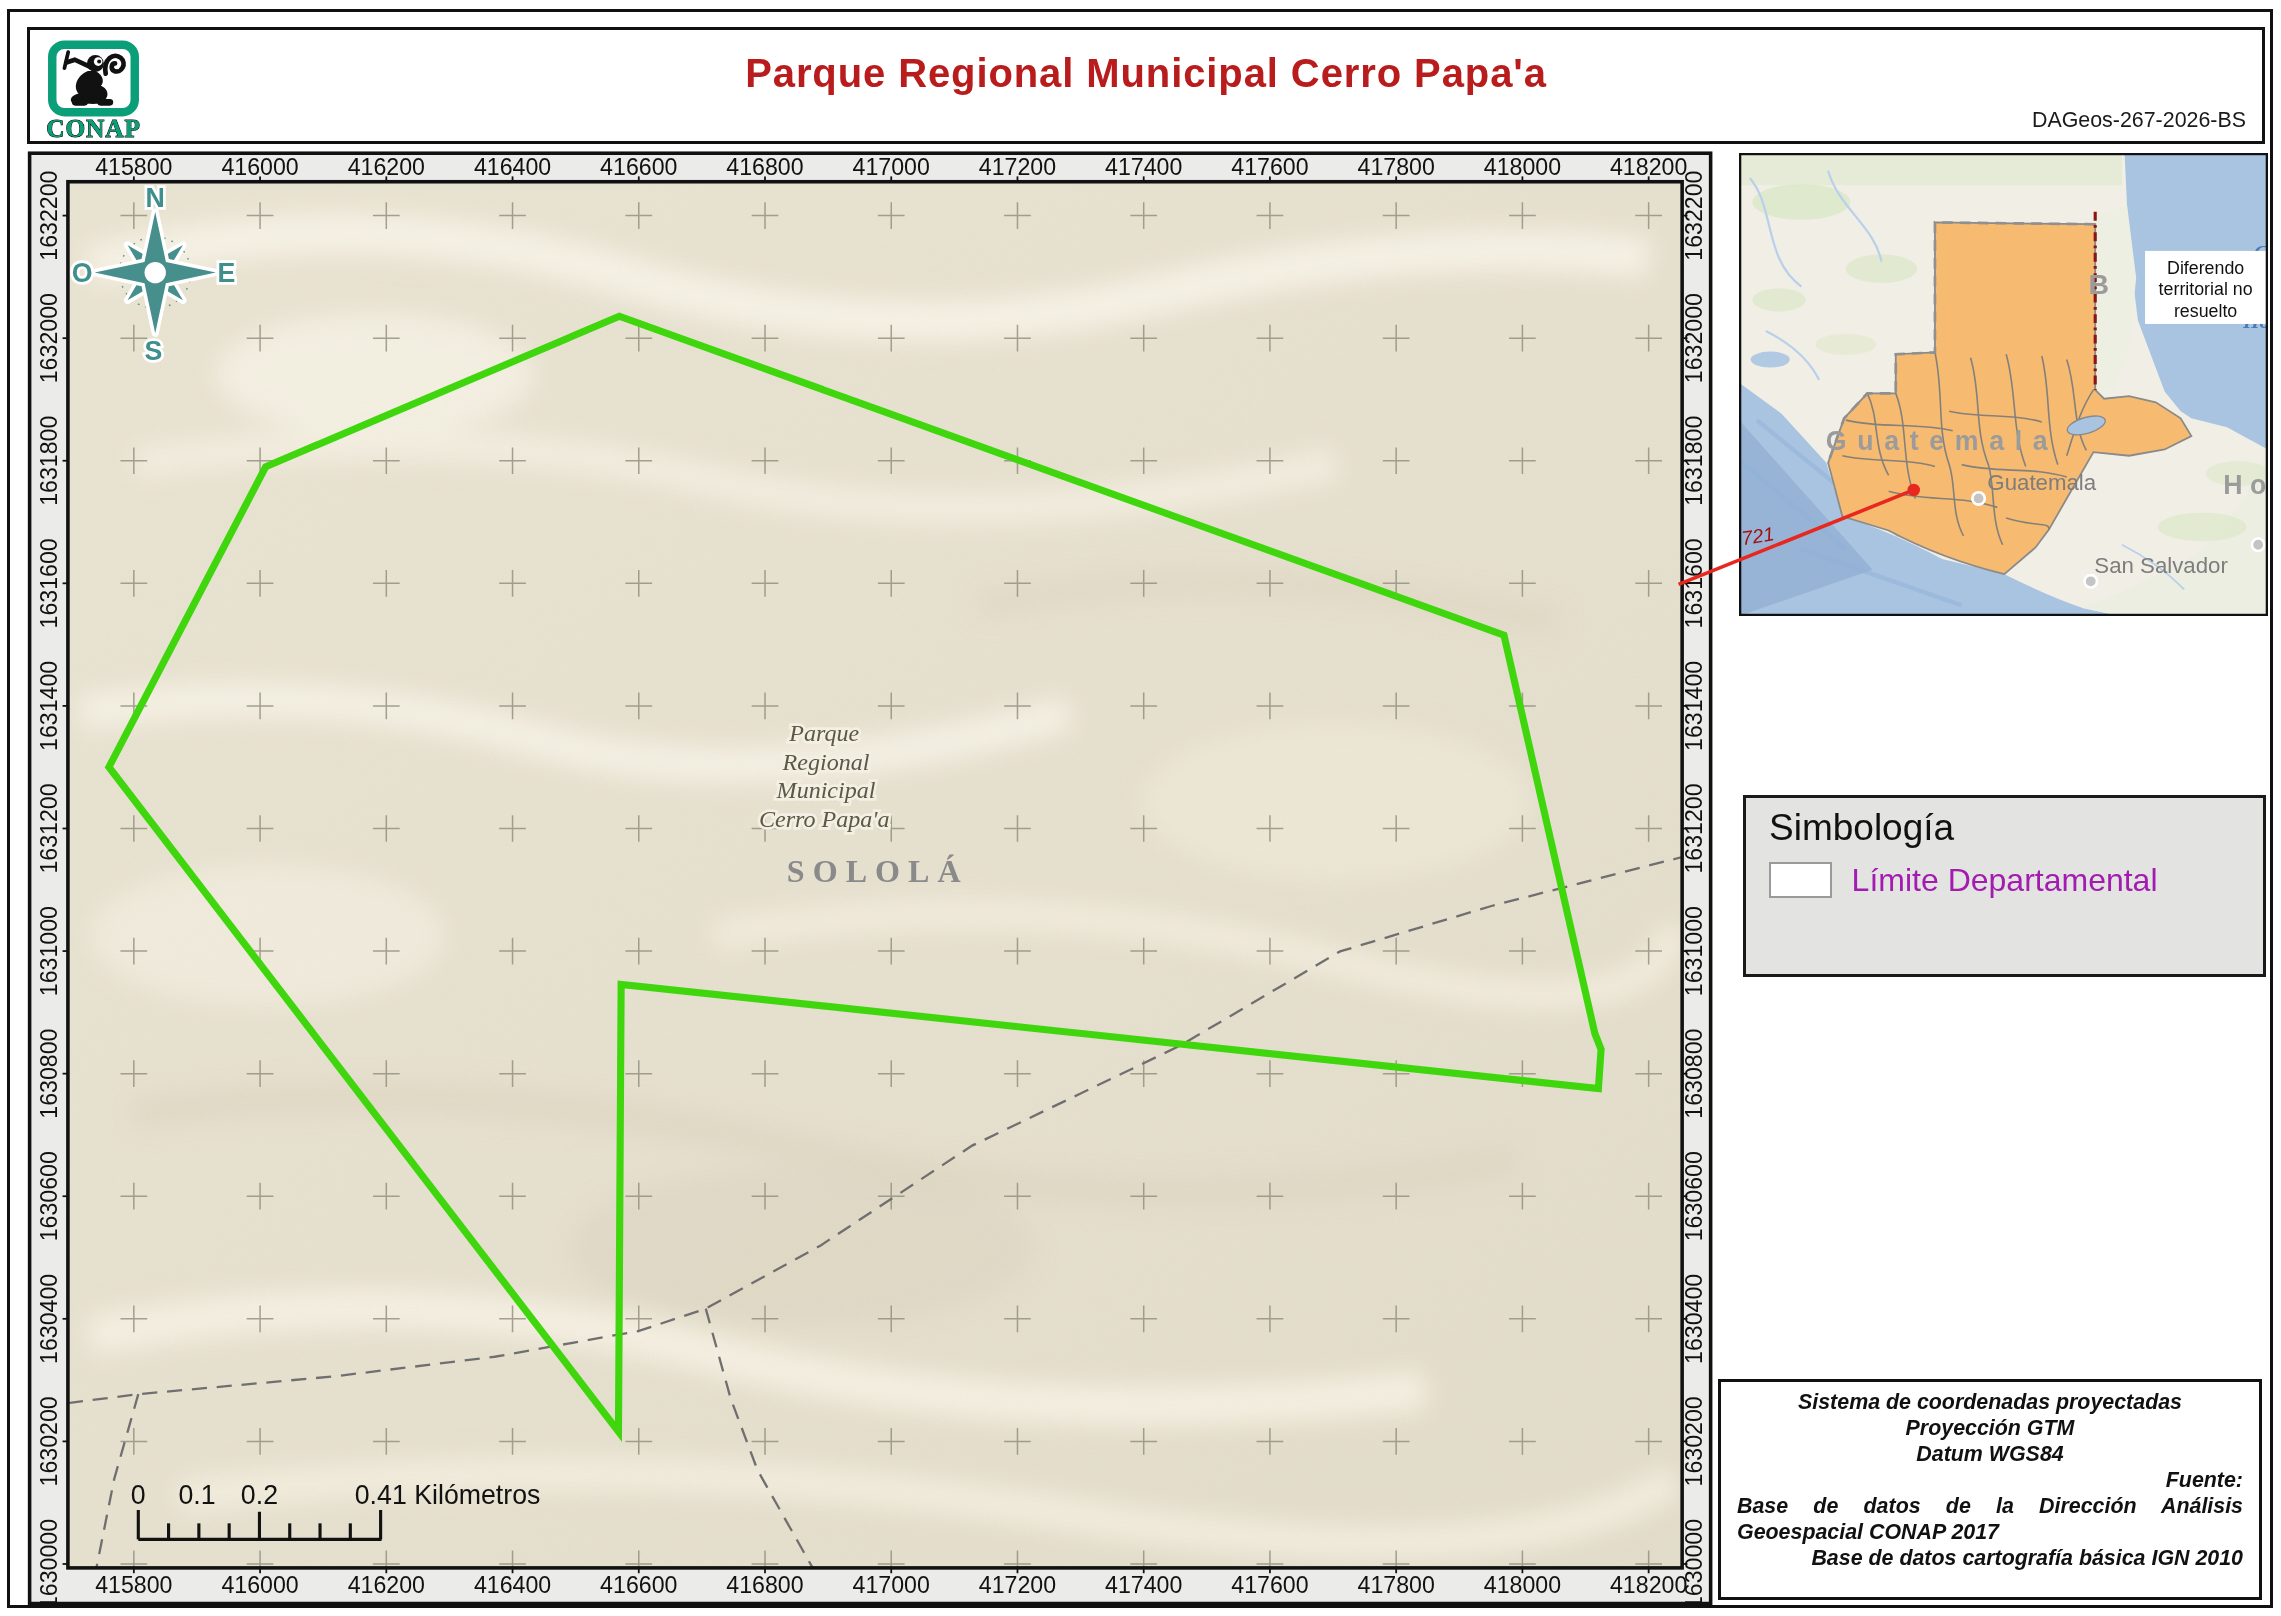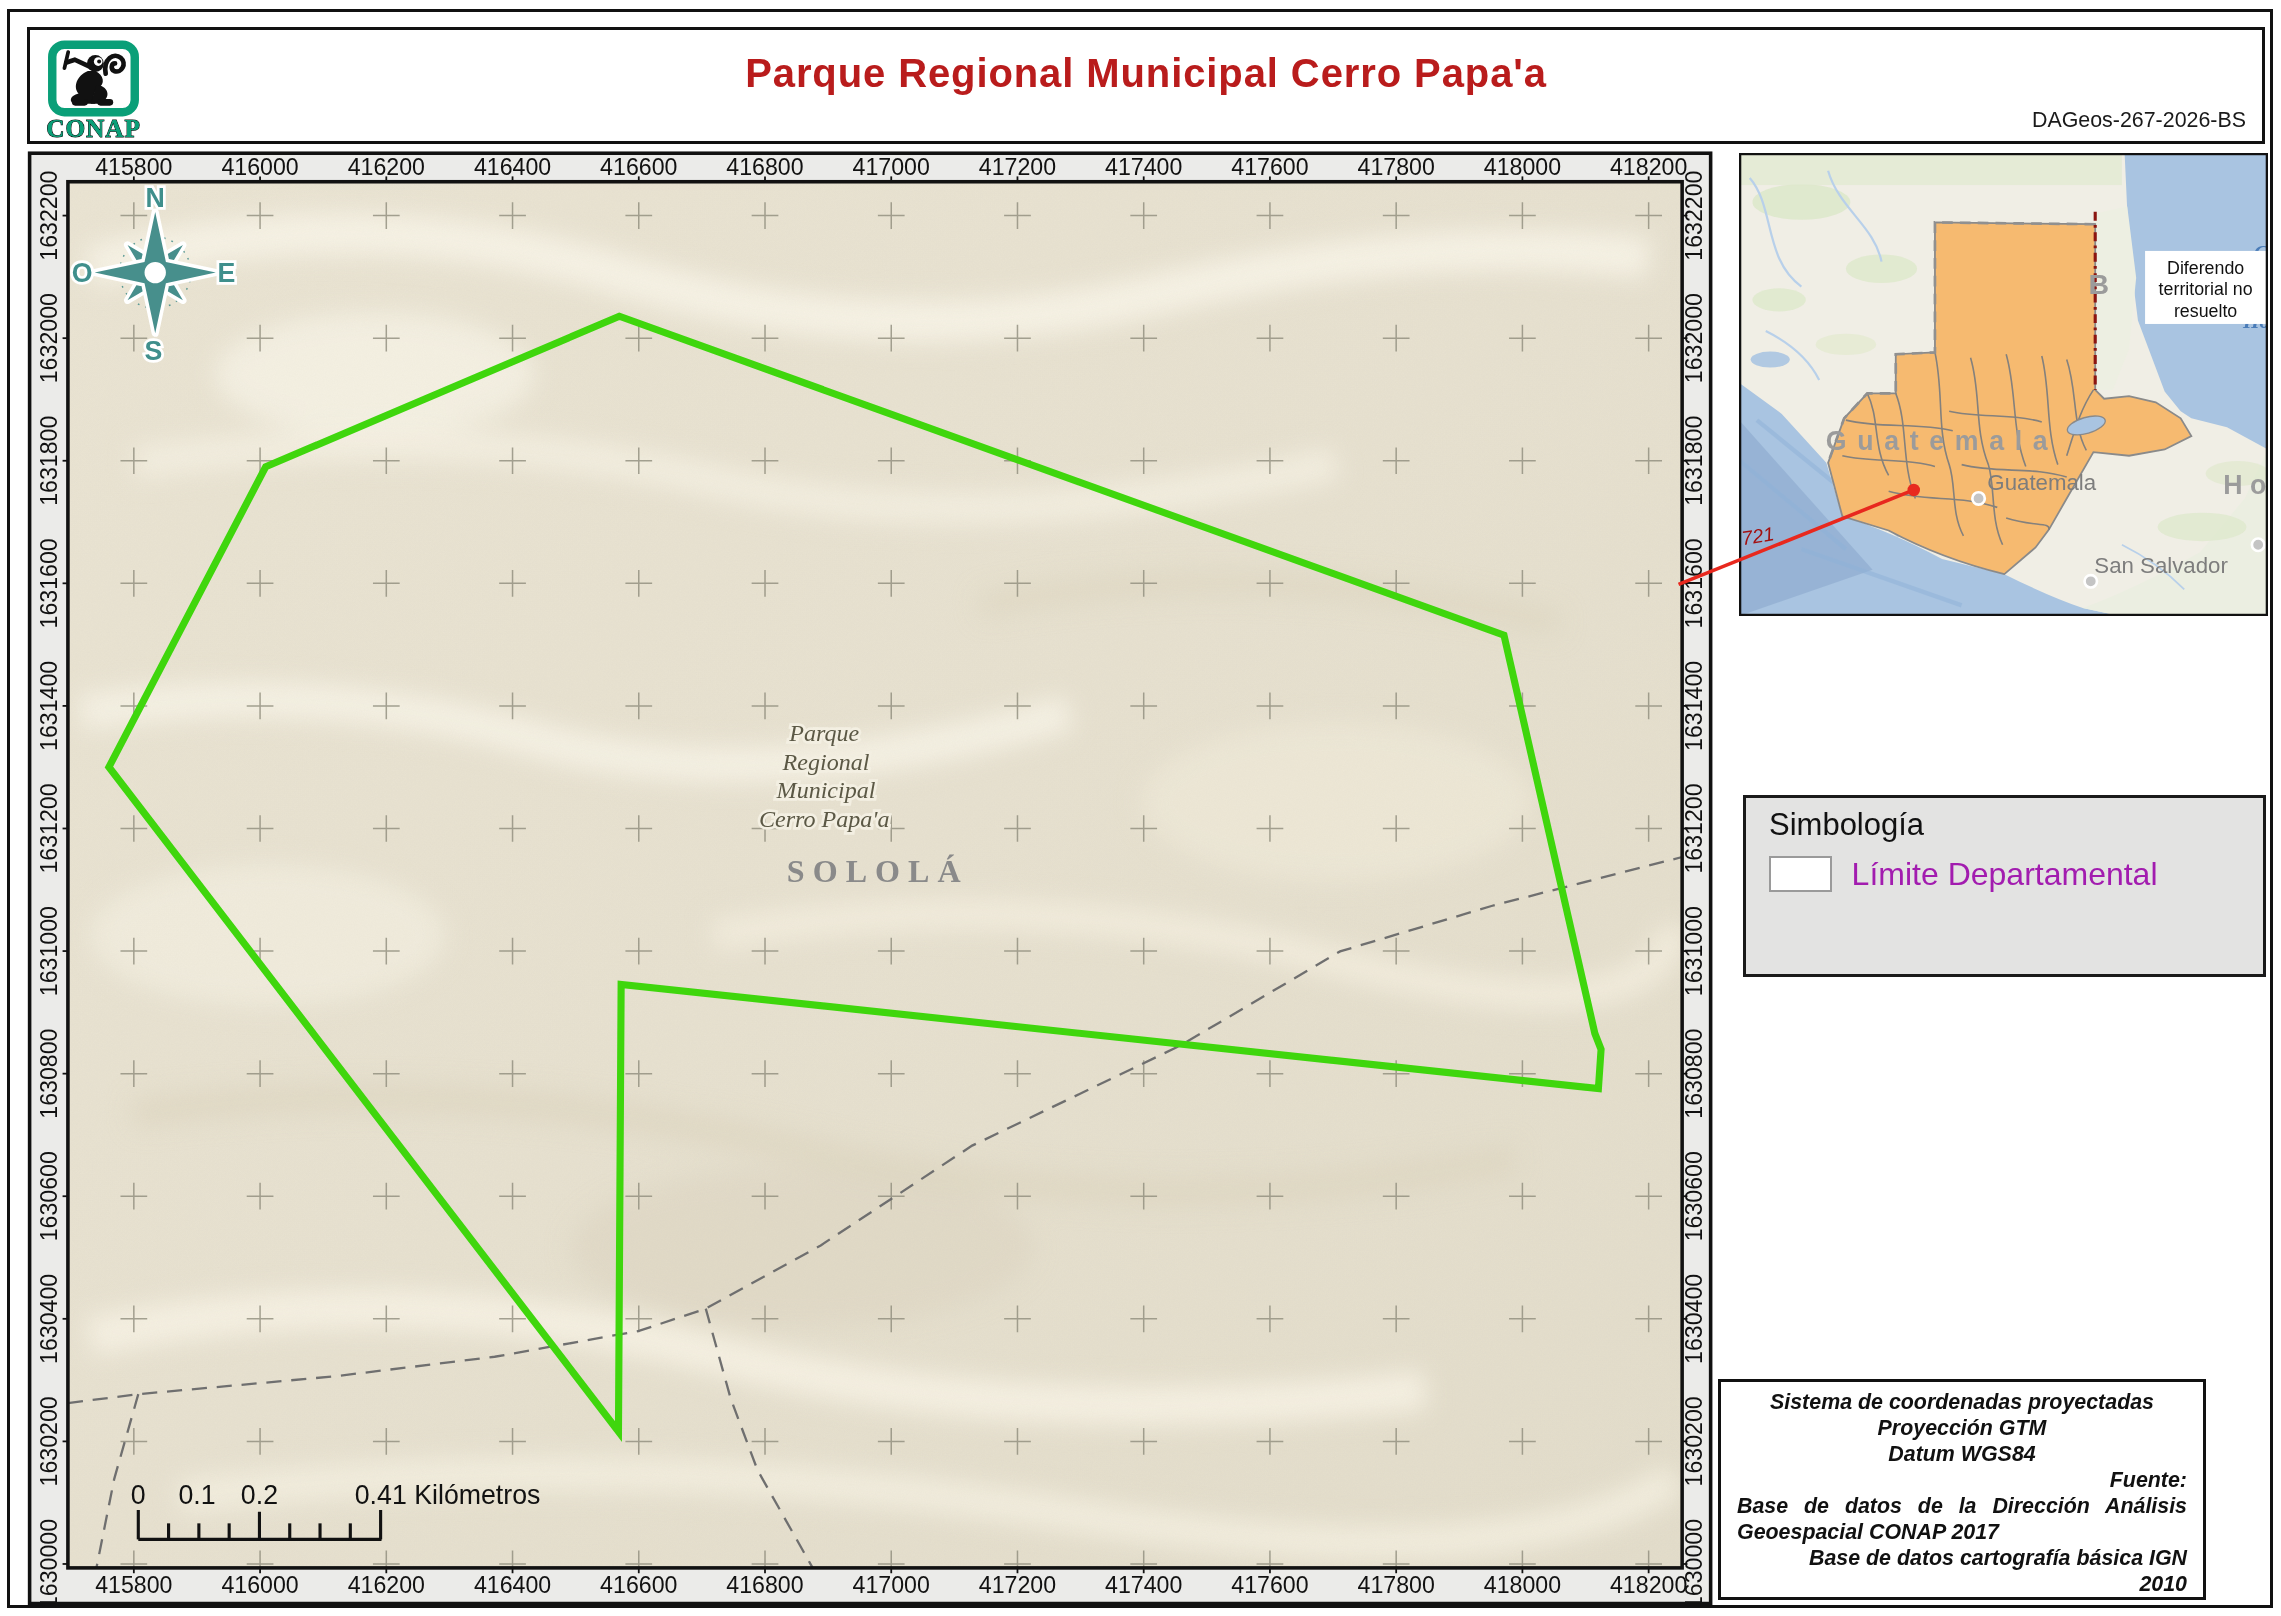--- a/index.html
+++ b/index.html
@@ -14,28 +14,28 @@
        font-size:40px;font-weight:600;color:#b91c1c;letter-spacing:0.9px;}
   .doc-code{position:absolute;right:16px;bottom:8px;font-size:21.4px;color:#1a1a1a;}
   .logo-wrap{position:absolute;left:10.7px;top:10px;}
   
   .map-frame-svg{position:absolute;left:0;top:0;}
   
   .inset-svg{position:absolute;left:1739px;top:153px;}
   
   .legend{position:absolute;left:1743px;top:795px;width:523px;height:182px;
        background:#e3e3e2;border:3.6px solid #1a1a1a;box-sizing:border-box;}
-  .legend-title{margin:9px 0 0 23px;font-size:31px;color:#111;}
+  .legend-title{margin:9px 0 0 23px;font-size:37px;color:#111;}
   .legend-row{display:flex;align-items:center;margin:12.5px 0 0 23px;}
   .swatch{width:59px;height:32px;background:#fff;margin-right:19.6px;flex:0 0 auto;}
   .swatch-gray{border:2.7px solid #9a9a9a;}
   .swatch-green{border:5.3px solid #3fd60d;width:55px;height:28.5px;}
   .legend-label{font-size:32px;color:#a21caf;}
   
-  .credits{position:absolute;left:1718px;top:1379px;width:488px;height:221px;
+  .credits{position:absolute;left:1718px;top:1379px;width:544px;height:221px;
        border:3.6px solid #111;box-sizing:border-box;background:#fff;
        font-family:"Liberation Sans",sans-serif;font-style:italic;font-weight:bold;
        font-size:21.4px;color:#111;padding:7.1px 16px;}
   .credits .c{text-align:center;line-height:26px;}
   .credits .l{text-align:right;line-height:26px;margin-left:44px;}
   .credits .j{text-align:justify;line-height:26px;}
   .overlay-svg{position:absolute;left:0;top:0;pointer-events:none;z-index:40;}
   svg text{user-select:none;}
 </style>
 </head>

